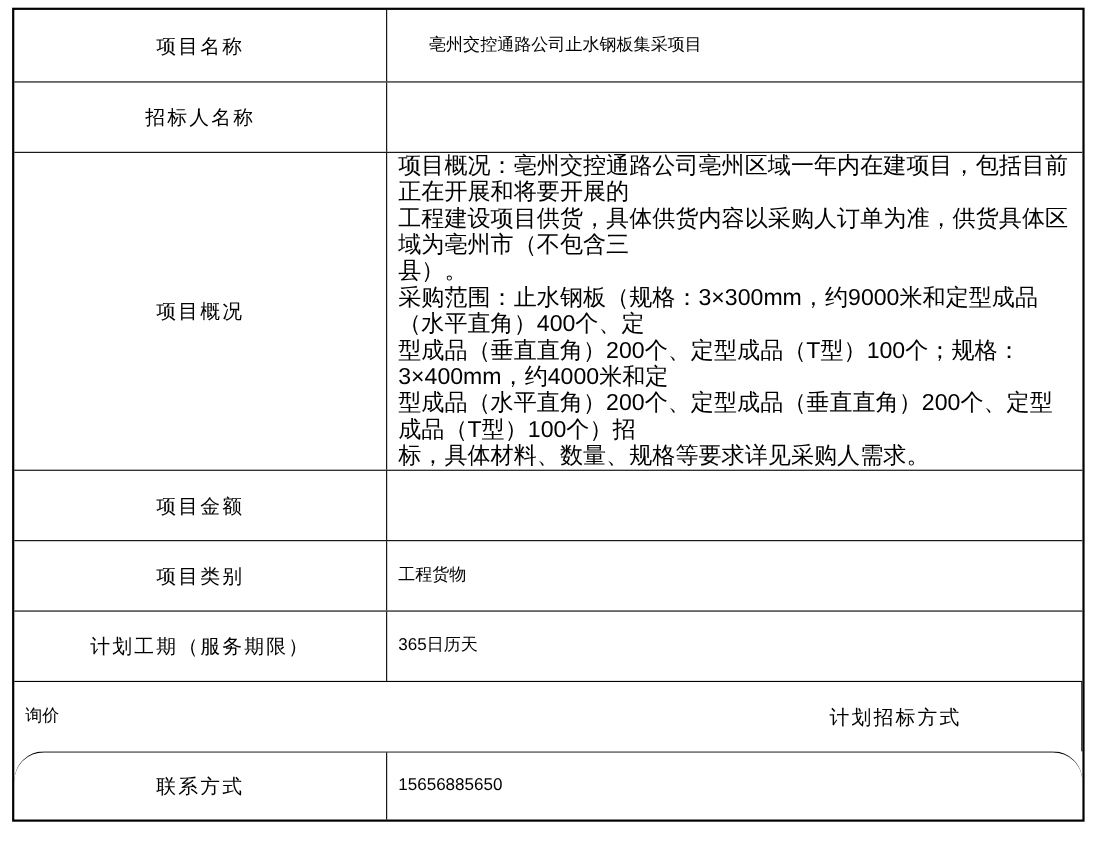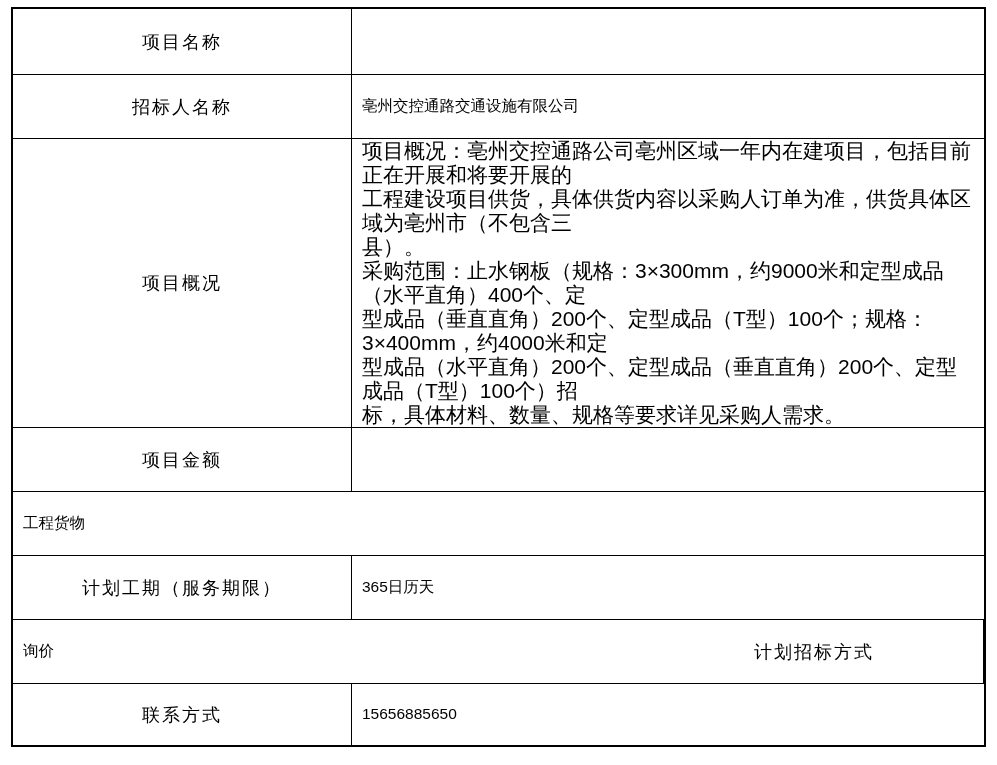--- a/index.html
+++ b/index.html
@@ -27,21 +27,21 @@
     border: 2px solid #000000;
     background: #ffffff;
   }
   .row {
     display: flex;
     border-top: 1px solid #000000;
     min-height: 64px;
   }
   .row:first-child { border-top: none; min-height: 65px; gap: 28px; }
   .row.tall { min-height: 167px; }
-  .row:last-child { min-height: 62px; }
+  .row:last-child { min-height: 62px; border-radius: 27px; }
   .cell {
     display: flex;
     align-items: center;
   }
   .cell.label {
     width: 339px;
     flex: none;
     justify-content: center;
     text-align: center;
     border-right: 1px solid #000000;
@@ -66,43 +66,44 @@
   }
 </style>
 </head>
 <body>
 
 <div class="page">
   <div class="info-table">
 
     <div class="row">
       <div class="cell label">项目名称</div>
+      <div class="cell value">亳州交控通路公司止水钢板集采项目</div>
     </div>
 
     <div class="row">
       <div class="cell label">招标人名称</div>
-      <div class="cell value">亳州交控通路交通设施有限公司</div>
     </div>
 
     <div class="row tall">
       <div class="cell label">项目概况</div>
       <div class="cell value">项目概况：亳州交控通路公司亳州区域一年内在建项目，包括目前正在开展和将要开展的
 工程建设项目供货，具体供货内容以采购人订单为准，供货具体区域为亳州市（不包含三
 县）。
 采购范围：止水钢板（规格：3×300mm，约9000米和定型成品（水平直角）400个、定
 型成品（垂直直角）200个、定型成品（T型）100个；规格：3×400mm，约4000米和定
 型成品（水平直角）200个、定型成品（垂直直角）200个、定型成品（T型）100个）招
 标，具体材料、数量、规格等要求详见采购人需求。</div>
     </div>
 
     <div class="row">
       <div class="cell label">项目金额</div>
     </div>
 
     <div class="row">
+      <div class="cell label">项目类别</div>
       <div class="cell value">工程货物</div>
     </div>
 
     <div class="row">
       <div class="cell label">计划工期（服务期限）</div>
       <div class="cell value">365日历天</div>
     </div>
 
     <div class="row">
       <div class="cell value">询价</div>

